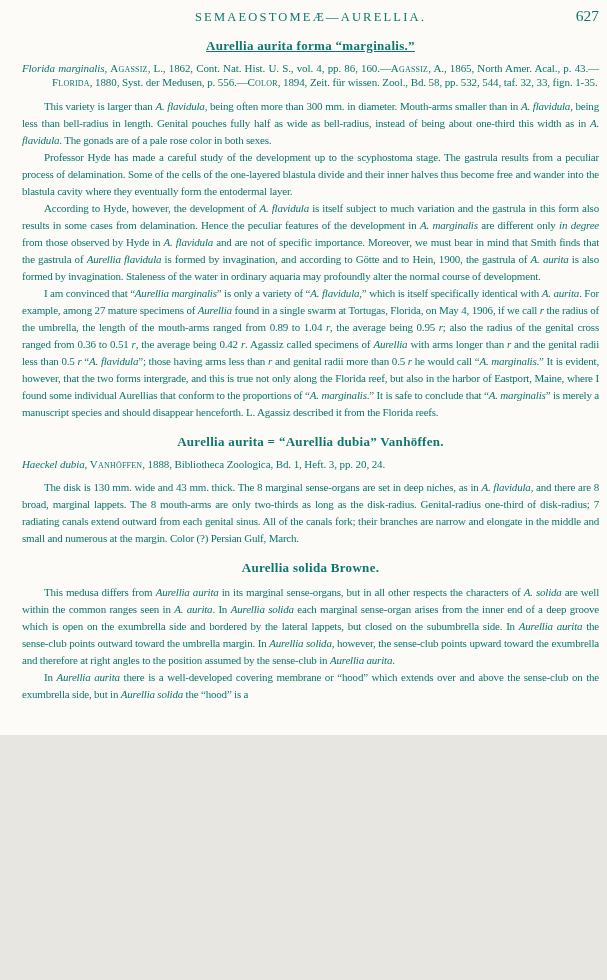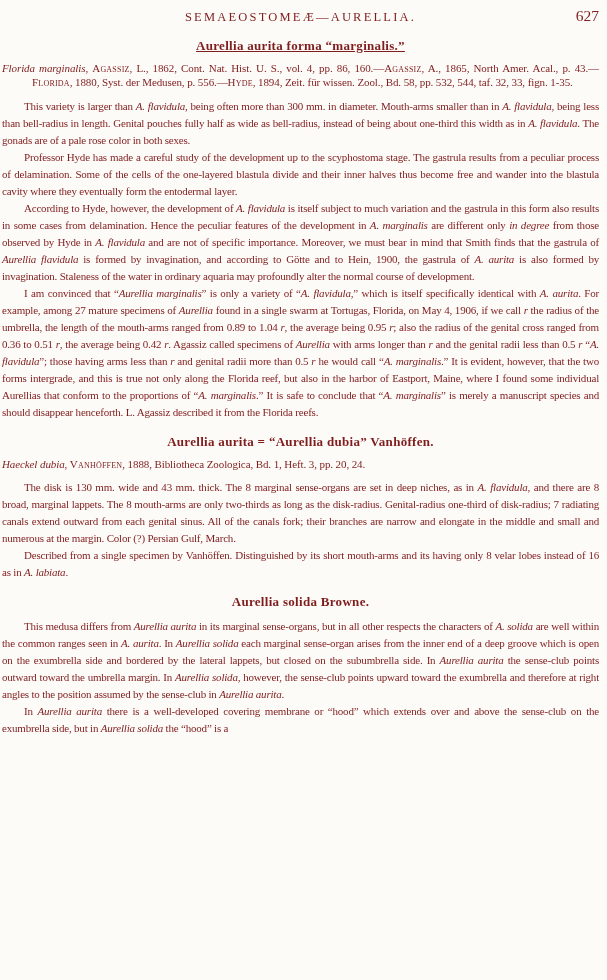--- a/index.html
+++ b/index.html
@@ -3,28 +3,28 @@
 <meta charset="utf-8">
 <style>
   html, body {
     margin: 0;
     padding: 0;
     background: #e8e6e1;
   }
   .page {
     position: relative;
     width: 607px;
-    height: 980px;
+    height: 735px;
     margin: 0 auto;
     background: #fcfbf8;
-    color: #7f1d1d;
+    color: #0f766e;
     overflow: hidden;
     font-family: "Liberation Serif", "DejaVu Serif", serif;
     box-sizing: border-box;
-    padding: 7px 8px 0 2px;
+    padding: 7px 8px 0 22px;
   }
   
   .running-head {
     display: flex;
     align-items: baseline;
     margin-bottom: 13px;
   }
   .running-head .side { flex: 1 1 0; }
   .head-title {
     flex: 0 0 auto;
@@ -74,31 +74,30 @@
 
 <div class="page">
   <div class="running-head">
     <span class="side"></span>
     <span class="head-title">SEMAEOSTOMEÆ—AURELLIA.</span>
     <span class="page-num">627</span>
   </div>
   <div id="sections">
       <section>
         <h2 class="sec-heading">Aurellia aurita forma “marginalis.”</h2>
-        <p class="citation"><i>Florida marginalis</i>, <span class="sc">Agassiz</span>, L., 1862, Cont. Nat. Hist. U. S., vol. 4, pp. 86, 160.—<span class="sc">Agassiz</span>, A., 1865, North Amer. Acal., p. 43.—<span class="sc">Florida</span>, 1880, Syst. der Medusen, p. 556.—<span class="sc">Hyde</span>, 1894, Zeit. für wissen. Zool., Bd. 58, pp. 532, 544, taf. 32, 33, fign. 1-35.</p>
+        <p class="citation"><i>Florida marginalis</i>, <span class="sc">Agassiz</span>, L., 1862, Cont. Nat. Hist. U. S., vol. 4, pp. 86, 160.—<span class="sc">Agassiz</span>, A., 1865, North Amer. Acal., p. 43.—<span class="sc">Florida</span>, 1880, Syst. der Medusen, p. 556.—<span class="sc">Color</span>, 1894, Zeit. für wissen. Zool., Bd. 58, pp. 532, 544, taf. 32, 33, fign. 1-35.</p>
         <p class="body-para">This variety is larger than <i>A. flavidula</i>, being often more than 300 mm. in diameter. Mouth-arms smaller than in <i>A. flavidula</i>, being less than bell-radius in length.  Genital pouches fully half as wide as bell-radius, instead of being about one-third this width as in <i>A. flavidula</i>.  The gonads are of a pale rose color in both sexes.</p>
         <p class="body-para">Professor Hyde has made a careful study of the development up to the scyphostoma stage.  The gastrula results from a peculiar process of delamination.  Some of the cells of the one-layered blastula divide and their inner halves thus become free and wander into the blastula cavity where they eventually form the entodermal layer.</p>
         <p class="body-para">According to Hyde, however, the development of <i>A. flavidula</i> is itself subject to much variation and the gastrula in this form also results in some cases from delamination.  Hence the peculiar features of the development in <i>A. marginalis</i> are different only <i>in degree</i> from those observed by Hyde in <i>A. flavidula</i> and are not of specific importance.  Moreover, we must bear in mind that Smith finds that the gastrula of <i>Aurellia flavidula</i> is formed by invagination, and according to Götte and to Hein, 1900, the gastrula of <i>A. aurita</i> is also formed by invagination.  Staleness of the water in ordinary aquaria may profoundly alter the normal course of development.</p>
         <p class="body-para">I am convinced that “<i>Aurellia marginalis</i>” is only a variety of “<i>A. flavidula</i>,” which is itself specifically identical with <i>A. aurita</i>.  For example, among 27 mature specimens of <i>Aurellia</i> found in a single swarm at Tortugas, Florida, on May 4, 1906, if we call <i>r</i> the radius of the umbrella, the length of the mouth-arms ranged from 0.89 to 1.04 <i>r</i>, the average being 0.95 <i>r</i>;  also the radius of the genital cross ranged from 0.36 to 0.51 <i>r</i>, the average being 0.42 <i>r</i>. Agassiz called specimens of <i>Aurellia</i> with arms longer than <i>r</i> and the genital radii less than 0.5 <i>r</i> “<i>A. flavidula</i>”; those having arms less than <i>r</i> and genital radii more than 0.5 <i>r</i> he would call “<i>A. marginalis</i>.”  It is evident, however, that the two forms intergrade, and this is true not only along the Florida reef, but also in the harbor of Eastport, Maine, where I found some individual Aurellias that conform to the proportions of “<i>A. marginalis</i>.”  It is safe to conclude that “<i>A. marginalis</i>” is merely a manuscript species and should disappear henceforth.  L. Agassiz described it from the Florida reefs.</p>
       </section>
       <section>
         <h2 class="sec-heading">Aurellia aurita = “Aurellia dubia” Vanhöffen.</h2>
         <p class="citation"><i>Haeckel dubia</i>, <span class="sc">Vanhöffen</span>, 1888, Bibliotheca Zoologica, Bd. 1, Heft. 3, pp. 20, 24.</p>
         <p class="body-para">The disk is 130 mm. wide and 43 mm. thick.  The 8 marginal sense-organs are set in deep niches, as in <i>A. flavidula</i>, and there are 8 broad, marginal lappets.  The 8 mouth-arms are only two-thirds as long as the disk-radius.  Genital-radius one-third of disk-radius; 7 radiating canals extend outward from each genital sinus.  All of the canals fork;  their branches are narrow and elongate in the middle and small and numerous at the margin.  Color (?) Persian Gulf, March.</p>
-        <p class="body-para">Described from a single specimen by Vanhöffen.  Distinguished by its short mouth-arms and its having only 8 velar lobes instead of 16 as in <i>A. labiata</i>.</p>
       </section>
       <section>
         <h2 class="sec-heading">Aurellia solida Browne.</h2>
         <p class="body-para">This medusa differs from <i>Aurellia aurita</i> in its marginal sense-organs, but in all other respects the characters of <i>A. solida</i> are well within the common ranges seen in <i>A. aurita</i>.   In <i>Aurellia solida</i> each marginal sense-organ arises from the inner end of a deep groove which is open on the exumbrella side and bordered by the lateral lappets, but closed on the subumbrella side.  In <i>Aurellia aurita</i> the sense-club points outward toward the umbrella margin.  In <i>Aurellia solida</i>, however, the sense-club points upward toward the exumbrella and therefore at right angles to the position assumed by the sense-club in <i>Aurellia aurita</i>.</p>
         <p class="body-para">In <i>Aurellia aurita</i> there is a well-developed covering membrane or “hood” which extends over and above the sense-club on the exumbrella side, but in <i>Aurellia solida</i> the “hood” is a</p>
       </section>
     </div>
 </div>
 
 </body></html>

